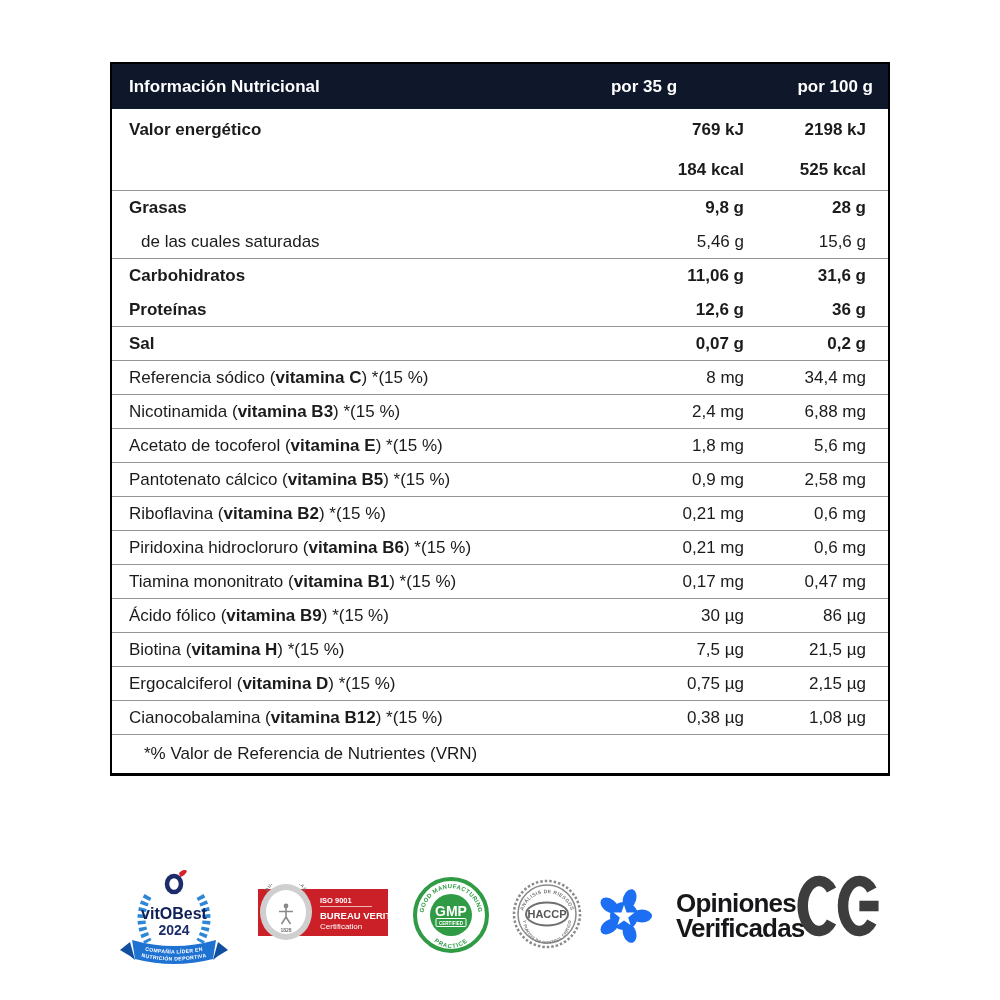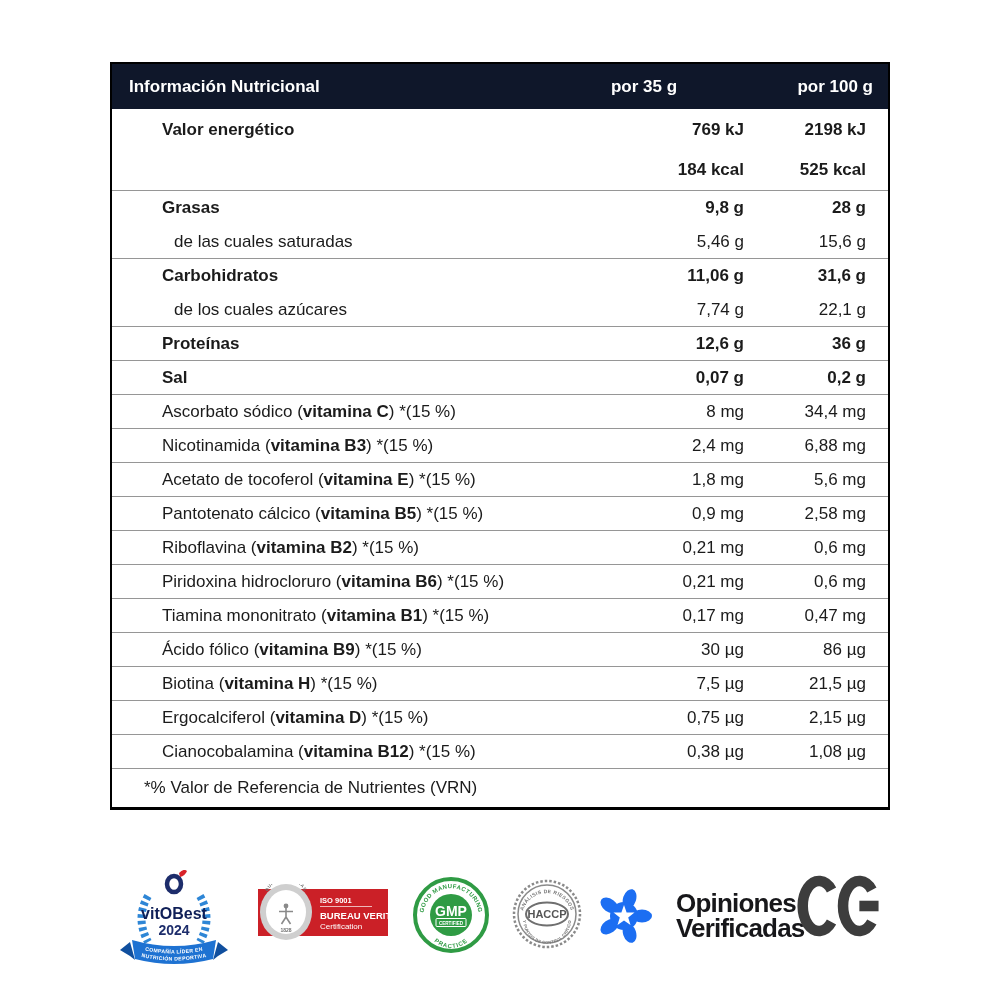--- a/index.html
+++ b/index.html
@@ -12,21 +12,21 @@
            border:2px solid #000; border-bottom-width:3px; background:#fff; }
   .nheader { display:flex; align-items:center; height:45px; background:#0f172a;
              color:#fff; font-weight:bold; font-size:17px; }
   .nheader .ht   { flex:1; padding-left:17px; }
   .nheader .h35  { width:200px; text-align:center; }
   .nheader .h100 { width:144px; text-align:right; padding-right:15px; }
 
   .nrow { display:flex; align-items:center; height:34px; font-size:17px; color:#1b1b1b; }
   .nrow.energy { height:41px; }
   .nrow.sep { border-bottom:1px solid #969696; }
-  .lbl { flex:1; padding-left:17px; white-space:nowrap;margin-left:33px; }
+  .lbl { flex:1; padding-left:17px; white-space:nowrap; }
   .lbl.indent { padding-left:29px; }
   .lbl.b, .lbl .str { font-weight:bold; }
   .v { white-space:nowrap; }
   .v35  { width:200px; text-align:right; }
   .v100 { width:144px; text-align:right; padding-right:22px; }
   .v.b { font-weight:bold; }
   .nfoot { display:flex; align-items:center; height:38px; padding-left:32px;
            font-size:17px; color:#1b1b1b; }
 
   
@@ -74,36 +74,31 @@
       <div class="lbl indent"><span class="pre">de las cuales saturadas</span><span class="str"></span><span class="post"></span></div>
       <div class="v v35">5,46 g</div>
       <div class="v v100">15,6 g</div>
     </div>
         <div class="nrow">
       <div class="lbl b"><span class="pre">Carbohidratos</span><span class="str"></span><span class="post"></span></div>
       <div class="v v35 b">11,06 g</div>
       <div class="v v100 b">31,6 g</div>
     </div>
         <div class="nrow sep">
-      <div class="lbl indent"><span class="pre">de los cuales azúcares</span><span class="str"></span><span class="post"></span></div>
-      <div class="v v35">7,74 g</div>
-      <div class="v v100">22,1 g</div>
-    </div>
-        <div class="nrow sep">
       <div class="lbl b"><span class="pre">Proteínas</span><span class="str"></span><span class="post"></span></div>
       <div class="v v35 b">12,6 g</div>
       <div class="v v100 b">36 g</div>
     </div>
         <div class="nrow sep">
       <div class="lbl b"><span class="pre">Sal</span><span class="str"></span><span class="post"></span></div>
       <div class="v v35 b">0,07 g</div>
       <div class="v v100 b">0,2 g</div>
     </div>
         <div class="nrow sep">
-      <div class="lbl"><span class="pre">Ascorbato sódico (</span><span class="str">vitamina C</span><span class="post">) *(15 %)</span></div>
+      <div class="lbl"><span class="pre">Referencia sódico (</span><span class="str">vitamina C</span><span class="post">) *(15 %)</span></div>
       <div class="v v35">8 mg</div>
       <div class="v v100">34,4 mg</div>
     </div>
         <div class="nrow sep">
       <div class="lbl"><span class="pre">Nicotinamida (</span><span class="str">vitamina B3</span><span class="post">) *(15 %)</span></div>
       <div class="v v35">2,4 mg</div>
       <div class="v v100">6,88 mg</div>
     </div>
         <div class="nrow sep">
       <div class="lbl"><span class="pre">Acetato de tocoferol (</span><span class="str">vitamina E</span><span class="post">) *(15 %)</span></div>

